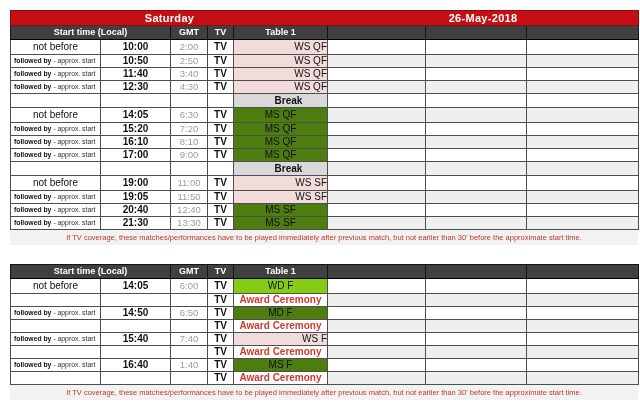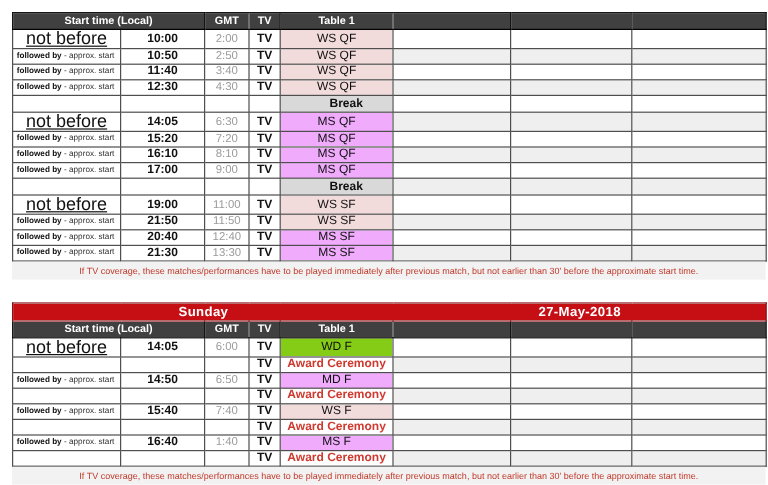--- a/index.html
+++ b/index.html
@@ -33,48 +33,223 @@
     font-size:9px; height:13px; border:1px solid #141414;
     border-bottom:1px solid #000;
   }
 
   
   tr.not_before { height:15px; }
   tr.followed   { height:13px; }
   tr.break      { height:14px; }
   tr.award      { height:13px; }
 
-  td.c-label.nb { font-size:15px;text-decoration:underline; }
+  td.c-label.nb { font-size:10px; }
   td.c-label.fb { text-align:left; padding-left:3px; font-size:6.8px; }
   td.c-label.fb b { font-weight:bold; }
   td.c-label.fb .approx { font-weight:normal; color:#2d2d2d; margin-left:2px; }
 
   td.c-time { font-weight:bold; font-size:10px; }
   td.c-gmt  { color:#9c9c9c; font-size:9.5px; }
   td.c-tv   { font-weight:bold; font-size:10px; }
 
   td.ev { font-size:10px; }
-  td.ev-ws { background:#F2DCDB; }
-  td.ev-ms, td.ev-md { background:#f0abfc;margin-left:20px; }
+  td.ev-ws { background:#F2DCDB;text-align:right; }
+  td.ev-ms, td.ev-md { background:#4d7c0f;margin-left:20px; }
   td.ev-wd { background:#84cc16; }
   td.ev-break { background:#D9D9D9; font-weight:bold;padding-left:16px; }
   td.ev-award { color:#CE3A30; font-weight:bold; background:#ffffff; }
 
   tr.alt td.c-e { background:#EFEFEF; }
 
   .footer-note {
     width:628px; background:#F2F2F2; color:#C03A2B;
     font-size:7.5px; height:15px; line-height:15px; text-align:center;
     white-space:nowrap; overflow:hidden;
   }
 </style>
 </head>
 <body>
 
 <div class="wrap" id="tables">
+  <section class="day">
+    <table>
+      <colgroup>
+        <col style="width:90px">
+          <col style="width:70px">
+          <col style="width:37px">
+        <col style="width:26px">
+          <col style="width:94px">
+          <col style="width:98px">
+        <col style="width:101px">
+          <col style="width:112px">
+      </colgroup>
+      <tbody>
+        <tr class="banner">
+          <td colspan="8">
+            <div class="bw">
+              <span class="bname">Saturday</span>
+              <span class="bdate">26-May-2018</span>
+            </div>
+          </td>
+        </tr>
+        <tr class="head">
+          <td colspan="2">Start time (Local)</td>
+          <td>GMT</td>
+          <td>TV</td>
+          <td>Table 1</td>
+          <td></td>
+          <td></td>
+          <td></td>
+        </tr>
+      <tr class="row not_before">
+            <td class="c-label nb">not before</td>
+            <td class="c-time">10:00</td>
+            <td class="c-gmt">2:00</td>
+            <td class="c-tv">TV</td>
+            <td class="ev ev-ws">WS QF</td>
+            <td class="c-e"></td>
+            <td class="c-e"></td>
+            <td class="c-e"></td>
+          </tr>
+          <tr class="row followed alt">
+            <td class="c-label fb"><b>followed by</b><span class="approx">- approx. start</span></td>
+            <td class="c-time">10:50</td>
+            <td class="c-gmt">2:50</td>
+            <td class="c-tv">TV</td>
+            <td class="ev ev-ws">WS QF</td>
+            <td class="c-e"></td>
+            <td class="c-e"></td>
+            <td class="c-e"></td>
+          </tr>
+          <tr class="row followed">
+            <td class="c-label fb"><b>followed by</b><span class="approx">- approx. start</span></td>
+            <td class="c-time">11:40</td>
+            <td class="c-gmt">3:40</td>
+            <td class="c-tv">TV</td>
+            <td class="ev ev-ws">WS QF</td>
+            <td class="c-e"></td>
+            <td class="c-e"></td>
+            <td class="c-e"></td>
+          </tr>
+          <tr class="row followed alt">
+            <td class="c-label fb"><b>followed by</b><span class="approx">- approx. start</span></td>
+            <td class="c-time">12:30</td>
+            <td class="c-gmt">4:30</td>
+            <td class="c-tv">TV</td>
+            <td class="ev ev-ws">WS QF</td>
+            <td class="c-e"></td>
+            <td class="c-e"></td>
+            <td class="c-e"></td>
+          </tr>
+          <tr class="row break">
+            <td class="c-label"></td>
+            <td class="c-time"></td>
+            <td class="c-gmt"></td>
+            <td class="c-tv"></td>
+            <td class="ev ev-break">Break</td>
+            <td class="c-e"></td>
+            <td class="c-e"></td>
+            <td class="c-e"></td>
+          </tr>
+          <tr class="row not_before alt">
+            <td class="c-label nb">not before</td>
+            <td class="c-time">14:05</td>
+            <td class="c-gmt">6:30</td>
+            <td class="c-tv">TV</td>
+            <td class="ev ev-ms">MS QF</td>
+            <td class="c-e"></td>
+            <td class="c-e"></td>
+            <td class="c-e"></td>
+          </tr>
+          <tr class="row followed">
+            <td class="c-label fb"><b>followed by</b><span class="approx">- approx. start</span></td>
+            <td class="c-time">15:20</td>
+            <td class="c-gmt">7:20</td>
+            <td class="c-tv">TV</td>
+            <td class="ev ev-ms">MS QF</td>
+            <td class="c-e"></td>
+            <td class="c-e"></td>
+            <td class="c-e"></td>
+          </tr>
+          <tr class="row followed alt">
+            <td class="c-label fb"><b>followed by</b><span class="approx">- approx. start</span></td>
+            <td class="c-time">16:10</td>
+            <td class="c-gmt">8:10</td>
+            <td class="c-tv">TV</td>
+            <td class="ev ev-ms">MS QF</td>
+            <td class="c-e"></td>
+            <td class="c-e"></td>
+            <td class="c-e"></td>
+          </tr>
+          <tr class="row followed">
+            <td class="c-label fb"><b>followed by</b><span class="approx">- approx. start</span></td>
+            <td class="c-time">17:00</td>
+            <td class="c-gmt">9:00</td>
+            <td class="c-tv">TV</td>
+            <td class="ev ev-ms">MS QF</td>
+            <td class="c-e"></td>
+            <td class="c-e"></td>
+            <td class="c-e"></td>
+          </tr>
+          <tr class="row break alt">
+            <td class="c-label"></td>
+            <td class="c-time"></td>
+            <td class="c-gmt"></td>
+            <td class="c-tv"></td>
+            <td class="ev ev-break">Break</td>
+            <td class="c-e"></td>
+            <td class="c-e"></td>
+            <td class="c-e"></td>
+          </tr>
+          <tr class="row not_before">
+            <td class="c-label nb">not before</td>
+            <td class="c-time">19:00</td>
+            <td class="c-gmt">11:00</td>
+            <td class="c-tv">TV</td>
+            <td class="ev ev-ws">WS SF</td>
+            <td class="c-e"></td>
+            <td class="c-e"></td>
+            <td class="c-e"></td>
+          </tr>
+          <tr class="row followed alt">
+            <td class="c-label fb"><b>followed by</b><span class="approx">- approx. start</span></td>
+            <td class="c-time">19:05</td>
+            <td class="c-gmt">11:50</td>
+            <td class="c-tv">TV</td>
+            <td class="ev ev-ws">WS SF</td>
+            <td class="c-e"></td>
+            <td class="c-e"></td>
+            <td class="c-e"></td>
+          </tr>
+          <tr class="row followed">
+            <td class="c-label fb"><b>followed by</b><span class="approx">- approx. start</span></td>
+            <td class="c-time">20:40</td>
+            <td class="c-gmt">12:40</td>
+            <td class="c-tv">TV</td>
+            <td class="ev ev-ms">MS SF</td>
+            <td class="c-e"></td>
+            <td class="c-e"></td>
+            <td class="c-e"></td>
+          </tr>
+          <tr class="row followed alt">
+            <td class="c-label fb"><b>followed by</b><span class="approx">- approx. start</span></td>
+            <td class="c-time">21:30</td>
+            <td class="c-gmt">13:30</td>
+            <td class="c-tv">TV</td>
+            <td class="ev ev-ms">MS SF</td>
+            <td class="c-e"></td>
+            <td class="c-e"></td>
+            <td class="c-e"></td>
+          </tr>
+        </tbody>
+    </table>
+    <div class="footer-note">If TV coverage, these matches/performances have to be played immediately after previous match, but not earlier than 30' before the approximate start time.</div>
+  </section>
+
   <section class="day">
     <table>
       <colgroup>
         <col style="width:90px">
           <col style="width:70px">
           <col style="width:37px">
         <col style="width:26px">
           <col style="width:94px">
           <col style="width:98px">
         <col style="width:101px">
@@ -85,195 +260,20 @@
           <td colspan="2">Start time (Local)</td>
           <td>GMT</td>
           <td>TV</td>
           <td>Table 1</td>
           <td></td>
           <td></td>
           <td></td>
         </tr>
       <tr class="row not_before">
             <td class="c-label nb">not before</td>
-            <td class="c-time">10:00</td>
-            <td class="c-gmt">2:00</td>
-            <td class="c-tv">TV</td>
-            <td class="ev ev-ws">WS QF</td>
-            <td class="c-e"></td>
-            <td class="c-e"></td>
-            <td class="c-e"></td>
-          </tr>
-          <tr class="row followed alt">
-            <td class="c-label fb"><b>followed by</b><span class="approx">- approx. start</span></td>
-            <td class="c-time">10:50</td>
-            <td class="c-gmt">2:50</td>
-            <td class="c-tv">TV</td>
-            <td class="ev ev-ws">WS QF</td>
-            <td class="c-e"></td>
-            <td class="c-e"></td>
-            <td class="c-e"></td>
-          </tr>
-          <tr class="row followed">
-            <td class="c-label fb"><b>followed by</b><span class="approx">- approx. start</span></td>
-            <td class="c-time">11:40</td>
-            <td class="c-gmt">3:40</td>
-            <td class="c-tv">TV</td>
-            <td class="ev ev-ws">WS QF</td>
-            <td class="c-e"></td>
-            <td class="c-e"></td>
-            <td class="c-e"></td>
-          </tr>
-          <tr class="row followed alt">
-            <td class="c-label fb"><b>followed by</b><span class="approx">- approx. start</span></td>
-            <td class="c-time">12:30</td>
-            <td class="c-gmt">4:30</td>
-            <td class="c-tv">TV</td>
-            <td class="ev ev-ws">WS QF</td>
-            <td class="c-e"></td>
-            <td class="c-e"></td>
-            <td class="c-e"></td>
-          </tr>
-          <tr class="row break">
-            <td class="c-label"></td>
-            <td class="c-time"></td>
-            <td class="c-gmt"></td>
-            <td class="c-tv"></td>
-            <td class="ev ev-break">Break</td>
-            <td class="c-e"></td>
-            <td class="c-e"></td>
-            <td class="c-e"></td>
-          </tr>
-          <tr class="row not_before alt">
-            <td class="c-label nb">not before</td>
-            <td class="c-time">14:05</td>
-            <td class="c-gmt">6:30</td>
-            <td class="c-tv">TV</td>
-            <td class="ev ev-ms">MS QF</td>
-            <td class="c-e"></td>
-            <td class="c-e"></td>
-            <td class="c-e"></td>
-          </tr>
-          <tr class="row followed">
-            <td class="c-label fb"><b>followed by</b><span class="approx">- approx. start</span></td>
-            <td class="c-time">15:20</td>
-            <td class="c-gmt">7:20</td>
-            <td class="c-tv">TV</td>
-            <td class="ev ev-ms">MS QF</td>
-            <td class="c-e"></td>
-            <td class="c-e"></td>
-            <td class="c-e"></td>
-          </tr>
-          <tr class="row followed alt">
-            <td class="c-label fb"><b>followed by</b><span class="approx">- approx. start</span></td>
-            <td class="c-time">16:10</td>
-            <td class="c-gmt">8:10</td>
-            <td class="c-tv">TV</td>
-            <td class="ev ev-ms">MS QF</td>
-            <td class="c-e"></td>
-            <td class="c-e"></td>
-            <td class="c-e"></td>
-          </tr>
-          <tr class="row followed">
-            <td class="c-label fb"><b>followed by</b><span class="approx">- approx. start</span></td>
-            <td class="c-time">17:00</td>
-            <td class="c-gmt">9:00</td>
-            <td class="c-tv">TV</td>
-            <td class="ev ev-ms">MS QF</td>
-            <td class="c-e"></td>
-            <td class="c-e"></td>
-            <td class="c-e"></td>
-          </tr>
-          <tr class="row break alt">
-            <td class="c-label"></td>
-            <td class="c-time"></td>
-            <td class="c-gmt"></td>
-            <td class="c-tv"></td>
-            <td class="ev ev-break">Break</td>
-            <td class="c-e"></td>
-            <td class="c-e"></td>
-            <td class="c-e"></td>
-          </tr>
-          <tr class="row not_before">
-            <td class="c-label nb">not before</td>
-            <td class="c-time">19:00</td>
-            <td class="c-gmt">11:00</td>
-            <td class="c-tv">TV</td>
-            <td class="ev ev-ws">WS SF</td>
-            <td class="c-e"></td>
-            <td class="c-e"></td>
-            <td class="c-e"></td>
-          </tr>
-          <tr class="row followed alt">
-            <td class="c-label fb"><b>followed by</b><span class="approx">- approx. start</span></td>
-            <td class="c-time">21:50</td>
-            <td class="c-gmt">11:50</td>
-            <td class="c-tv">TV</td>
-            <td class="ev ev-ws">WS SF</td>
-            <td class="c-e"></td>
-            <td class="c-e"></td>
-            <td class="c-e"></td>
-          </tr>
-          <tr class="row followed">
-            <td class="c-label fb"><b>followed by</b><span class="approx">- approx. start</span></td>
-            <td class="c-time">20:40</td>
-            <td class="c-gmt">12:40</td>
-            <td class="c-tv">TV</td>
-            <td class="ev ev-ms">MS SF</td>
-            <td class="c-e"></td>
-            <td class="c-e"></td>
-            <td class="c-e"></td>
-          </tr>
-          <tr class="row followed alt">
-            <td class="c-label fb"><b>followed by</b><span class="approx">- approx. start</span></td>
-            <td class="c-time">21:30</td>
-            <td class="c-gmt">13:30</td>
-            <td class="c-tv">TV</td>
-            <td class="ev ev-ms">MS SF</td>
-            <td class="c-e"></td>
-            <td class="c-e"></td>
-            <td class="c-e"></td>
-          </tr>
-        </tbody>
-    </table>
-    <div class="footer-note">If TV coverage, these matches/performances have to be played immediately after previous match, but not earlier than 30' before the approximate start time.</div>
-  </section>
-
-  <section class="day">
-    <table>
-      <colgroup>
-        <col style="width:90px">
-          <col style="width:70px">
-          <col style="width:37px">
-        <col style="width:26px">
-          <col style="width:94px">
-          <col style="width:98px">
-        <col style="width:101px">
-          <col style="width:112px">
-      </colgroup>
-      <tbody>
-        <tr class="banner">
-          <td colspan="8">
-            <div class="bw">
-              <span class="bname">Sunday</span>
-              <span class="bdate">27-May-2018</span>
-            </div>
-          </td>
-        </tr>
-        <tr class="head">
-          <td colspan="2">Start time (Local)</td>
-          <td>GMT</td>
-          <td>TV</td>
-          <td>Table 1</td>
-          <td></td>
-          <td></td>
-          <td></td>
-        </tr>
-      <tr class="row not_before">
-            <td class="c-label nb">not before</td>
             <td class="c-time">14:05</td>
             <td class="c-gmt">6:00</td>
             <td class="c-tv">TV</td>
             <td class="ev ev-wd">WD F</td>
             <td class="c-e"></td>
             <td class="c-e"></td>
             <td class="c-e"></td>
           </tr>
           <tr class="row award alt">
             <td class="c-label"></td>

